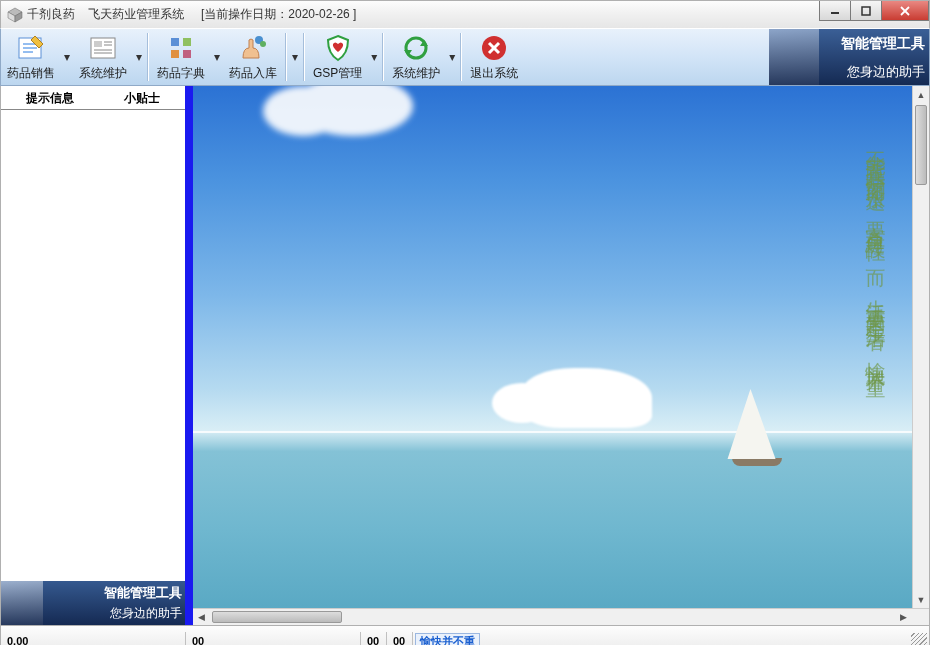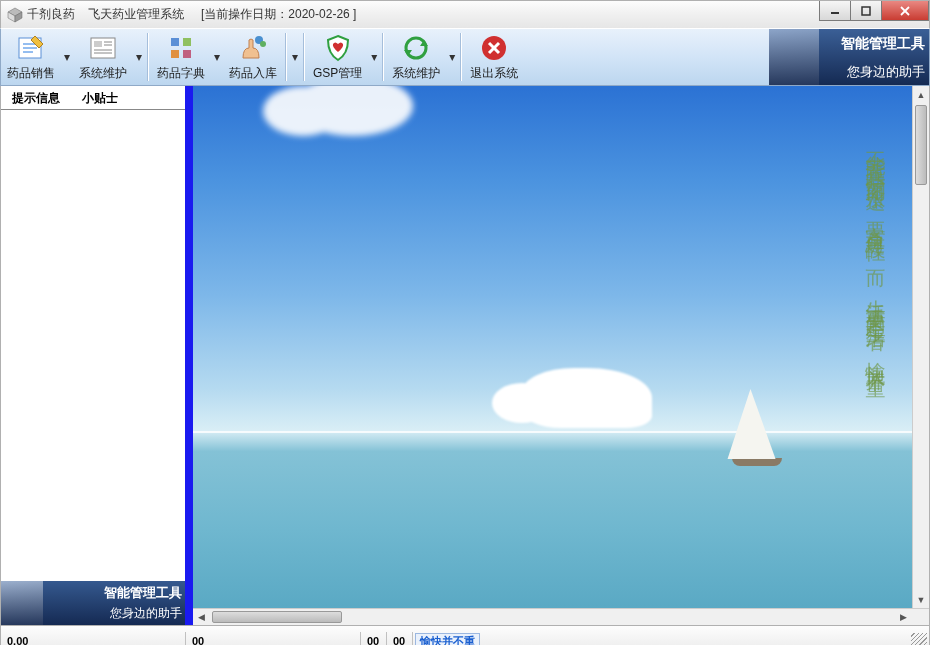--- a/index.html
+++ b/index.html
@@ -27,21 +27,21 @@
 .toolbar-right { margin-left:auto; width: 160px; height: 56px; position: relative; background:#1a3a6a; }
 .toolbar-right .photo { position:absolute; left:0; top:0; width:50px; height:56px; background: linear-gradient(135deg,#e8e8e8 0%,#c8c8c8 100%); }
 .toolbar-right .txt1 { position:absolute; right:4px; top:6px; color:#fff; font-size:14px; font-weight:bold; }
 .toolbar-right .txt2 { position:absolute; right:4px; bottom:4px; color:#fff; font-size:13px; }
 .toolbar-right .bgoverlay { position:absolute; inset:0; background: linear-gradient(180deg, rgba(80,120,180,.6), rgba(20,40,80,.9)); }
 
 
 .body-area { display:flex; height: calc(645px - 28px - 58px - 20px); border-left:1px solid #b0b0b0; border-right:1px solid #b0b0b0; }
 .left-panel { width: 192px; background:#fff; display:flex; flex-direction:column; border-right: 8px solid #1a1af0; }
 .tabs { display:flex; height: 24px; border-bottom: 1px solid #888; }
-.tab { padding: 3px 10px; font-size: 12px; font-weight: bold; color:#000; border: 1px solid transparent; }
+.tab { padding: 3px 24px; font-size: 12px; font-weight: bold; color:#000; border: 1px solid transparent; }
 .tab.active { background:#fff; }
 .left-content { flex:1; background:#fff; }
 .bottom-badge { height: 44px; background:#1a3a6a; position:relative; }
 .bottom-badge .photo { position:absolute; left:0; top:0; width:42px; height:44px; background: linear-gradient(135deg,#e8e8e8 0%,#c8c8c8 100%); }
 .bottom-badge .txt1 { position:absolute; right:3px; top:3px; color:#fff; font-size:13px; font-weight:bold; }
 .bottom-badge .txt2 { position:absolute; right:3px; bottom:3px; color:#fff; font-size:12px; }
 .bottom-badge .bgoverlay { position:absolute; inset:0; background: linear-gradient(180deg, rgba(80,120,180,.5), rgba(20,40,80,.9)); }
 
 
 .main-panel { flex:1; display:flex; flex-direction:column; position:relative; }

